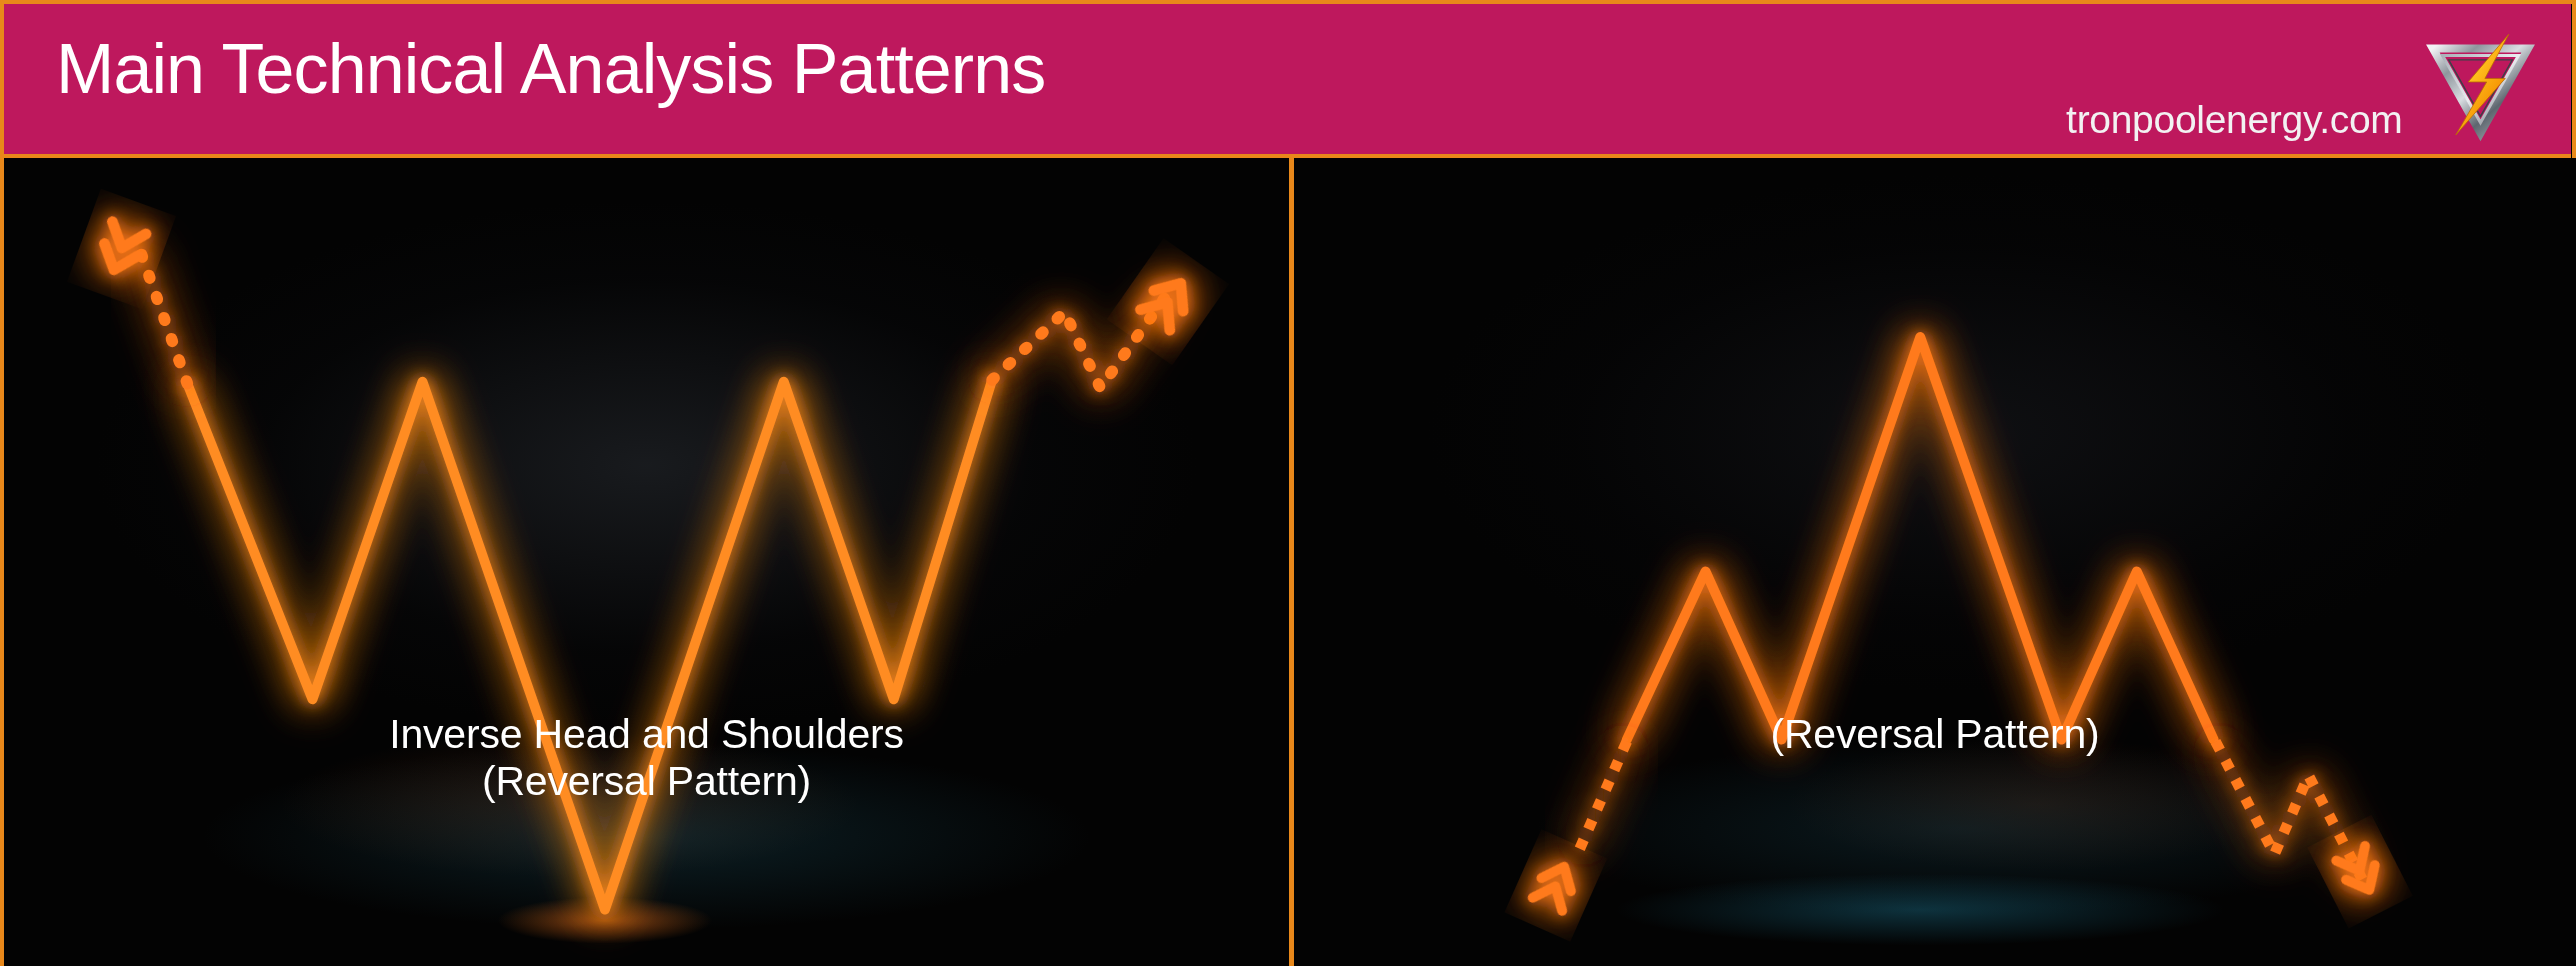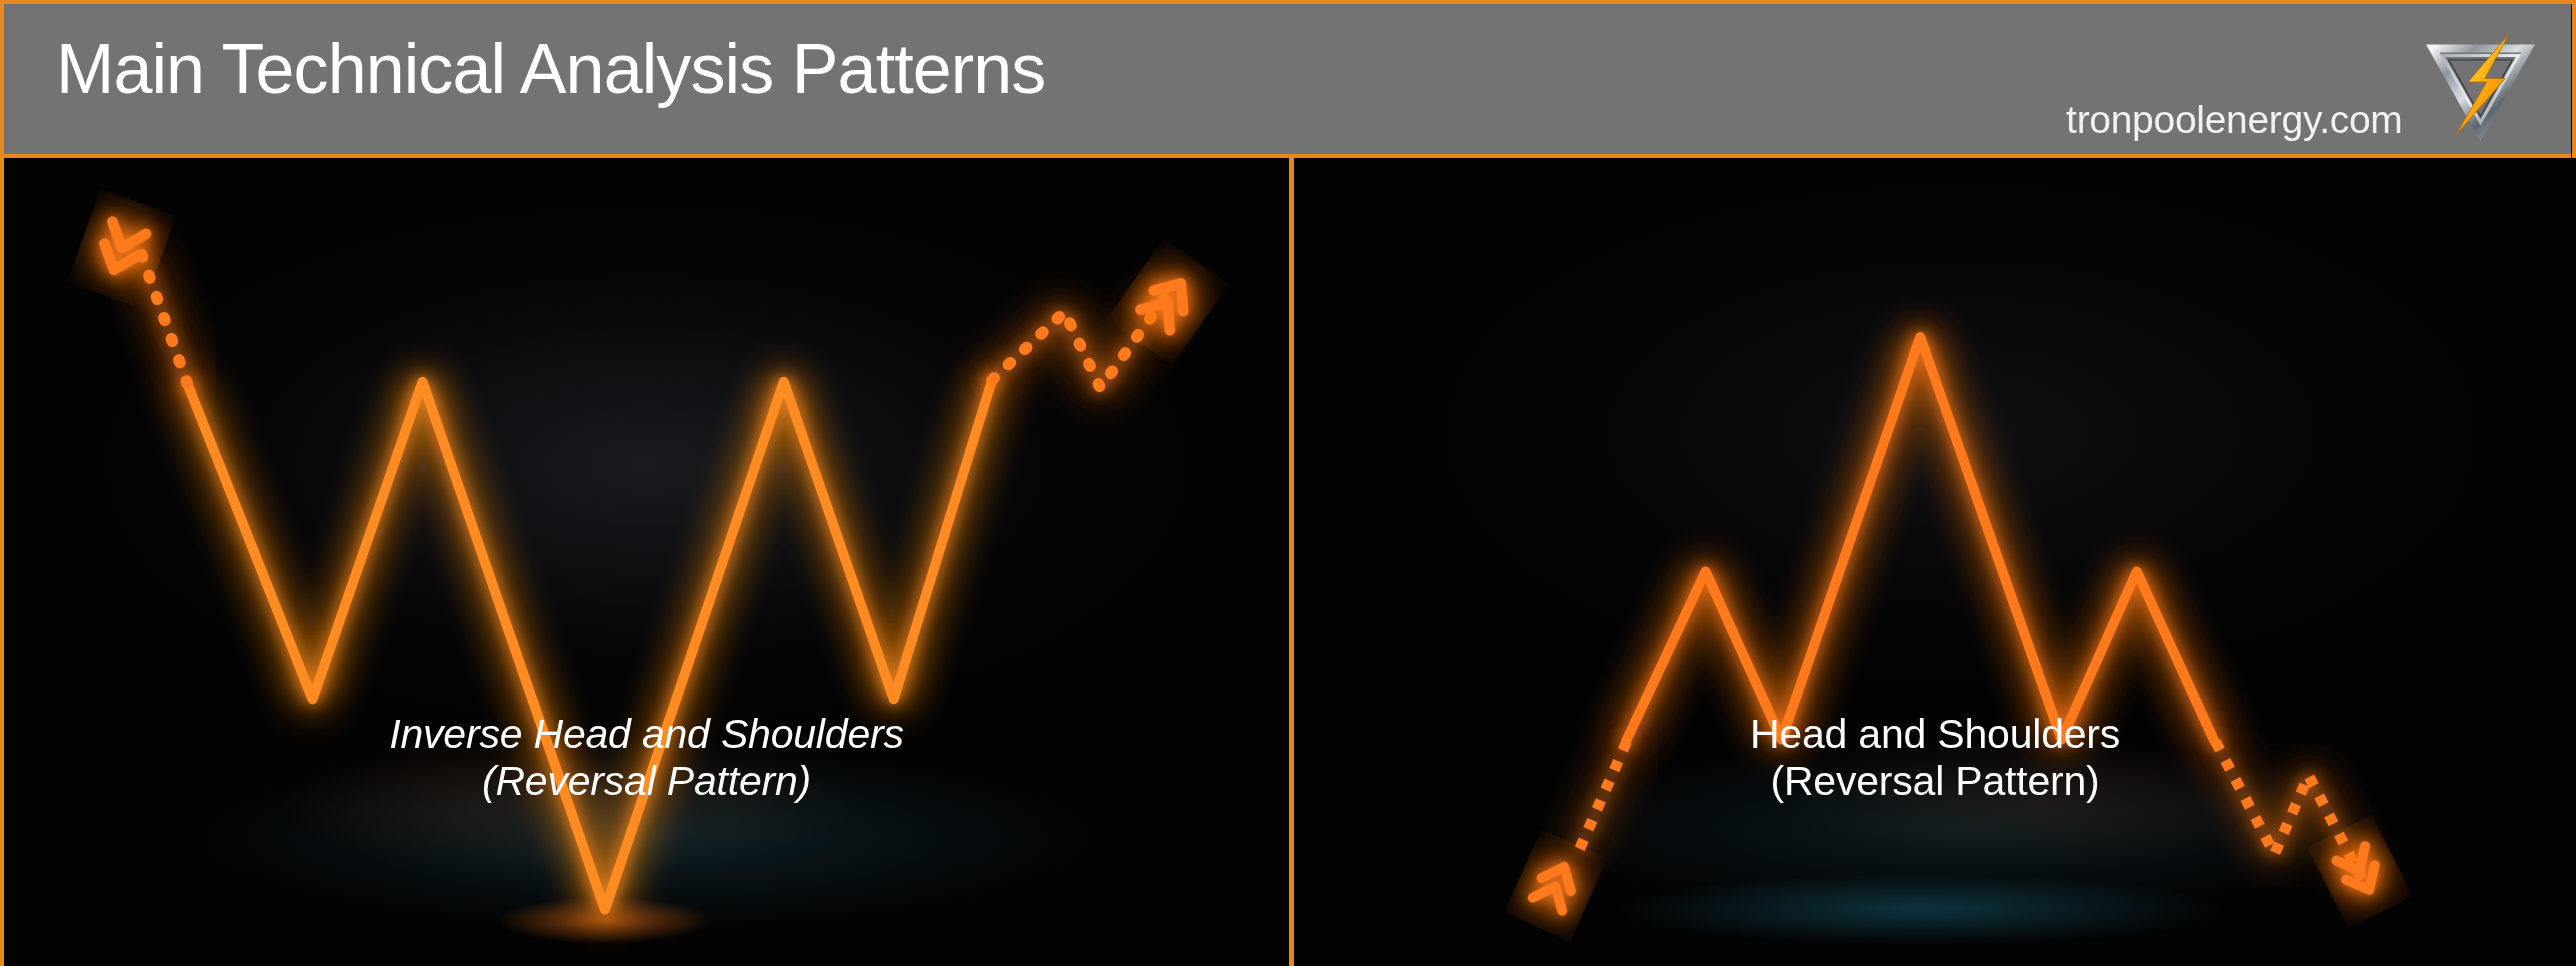--- a/index.html
+++ b/index.html
@@ -21,21 +21,21 @@
     box-sizing: border-box;
     border: 4.5px solid #E8881A;
   }
   
   #header {
     position: absolute;
     left: 0; top: 0;
     width: 2567px;
     height: 154px;
     border-bottom: 4.5px solid #E8881A;
-    background: #737373;
+    background: #be185d;
     box-sizing: border-box;
   }
   #page-title {
     position: absolute;
     left: 52px;
     top: 25px;
     font-size: 70px;
     font-weight: 300;
     letter-spacing: -0.9px;
     color: #ffffff;
@@ -103,21 +103,21 @@
     position: absolute;
     left: 0;
     width: 100%;
     text-align: center;
     color: #ffffff;
     font-weight: 300;
     font-size: 41px;
     line-height: 1.15;
     letter-spacing: -0.2px;
   }
-  #caption-left  { top: 553px; font-style: italic; }
+  #caption-left  { top: 553px; }
   #caption-right { top: 553px; }
   .caption .l2 { display: block; }
 </style>
 </head>
 <body>
 
 <div id="root">
 
   <div id="header">
     <div id="page-title">Main Technical Analysis Patterns</div>
@@ -288,19 +288,18 @@
         <path d="M-46,-18 L-24,0 L-46,18" fill="none" stroke="#FF7A1A" stroke-width="11" stroke-linecap="round" stroke-linejoin="round"></path>
       </g>
 
       <g filter="url(#glowO2)" transform="translate(1202,818) rotate(63)">
         <path d="M-22,-18 L0,0 L-22,18" fill="none" stroke="#FF7A1A" stroke-width="11" stroke-linecap="round" stroke-linejoin="round"></path>
         <path d="M-46,-18 L-24,0 L-46,18" fill="none" stroke="#FF7A1A" stroke-width="11" stroke-linecap="round" stroke-linejoin="round"></path>
       </g>
     </svg>
 
     <div class="caption" id="caption-right">
-      <span>Head and Shoulders</span>
       <span class="l2">(Reversal Pattern)</span>
     </div>
   </div>
 
 </div>
 
 
 </body></html>

